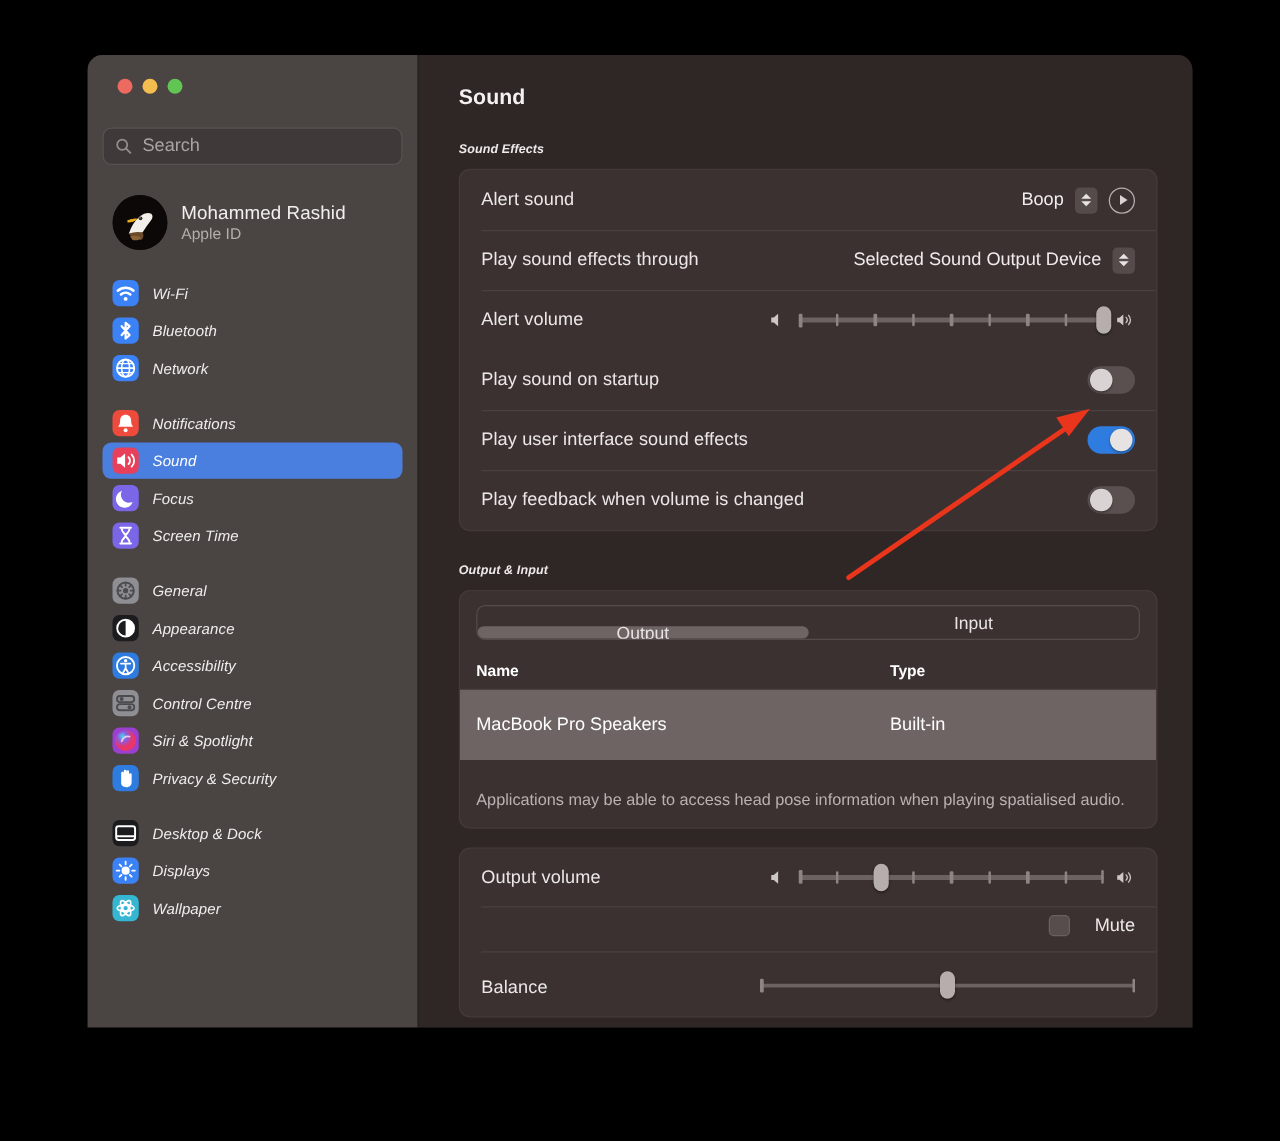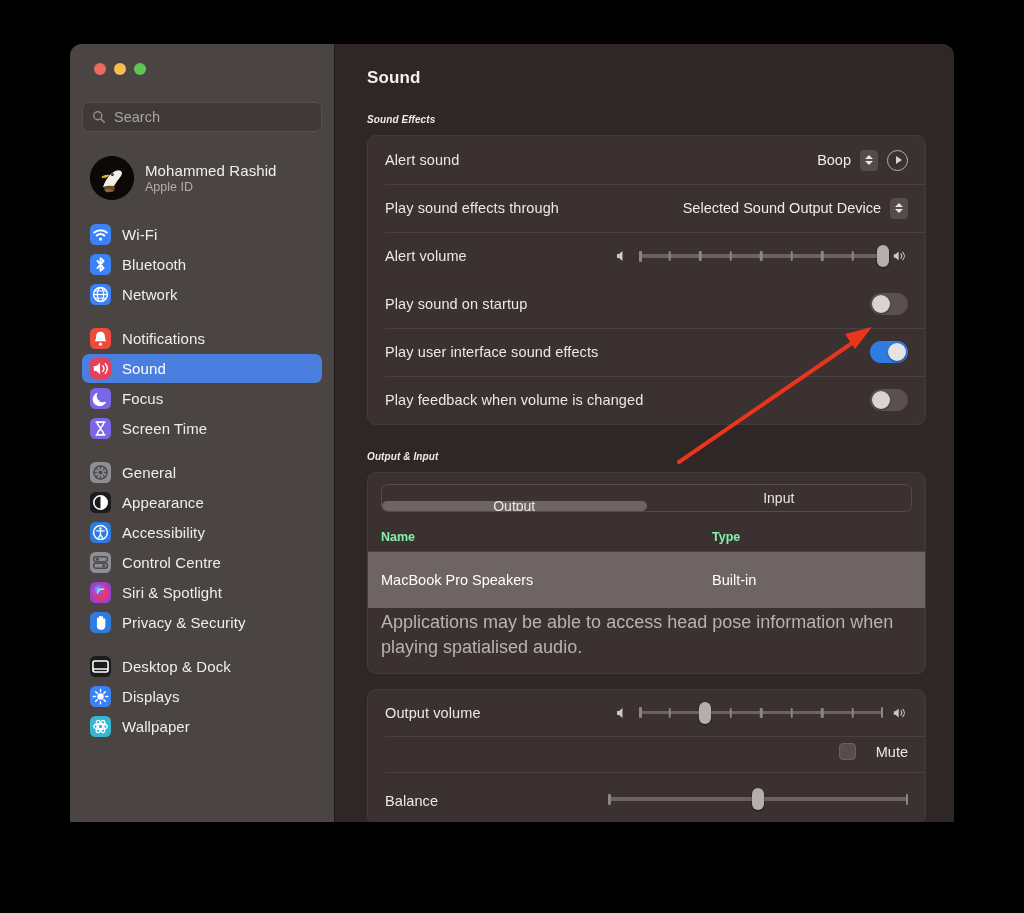--- a/index.html
+++ b/index.html
@@ -67,21 +67,21 @@
     display:flex; align-items:center; gap:11px;
     height:29px; padding:0 8px;
     border-radius:7px; margin-bottom:1px;
   }
   .navitem.selected { background:#4a7fe0; }
   .nav-ico {
     width:21px; height:21px; border-radius:5.5px;
     flex:none; display:flex; align-items:center;
     justify-content:center; color:#fff;
   }
-  .nav-label { font-size:15px; color:#f0eeed; letter-spacing:.1px; }
+  .nav-label { font-size:12px; color:#f0eeed; letter-spacing:.1px;font-style:italic; }
   .navitem.selected .nav-label { color:#fff; }
 
   
   .main {
     flex:1; height:100%;
     background:#2e2726;
     padding:24px 28px 0 32px;
     overflow:hidden;
     position:relative;
   }
@@ -174,33 +174,33 @@
   }
   .seg {
     flex:1; display:flex; align-items:center; justify-content:center;
     font-size:14px; color:#e8e4e3;
   }
   .seg.active { background:#6e6463; border-radius:6px;margin-top:16px; }
 
   
   .dev-head {
     display:flex; padding:9px 13px 7px 13px;
-    font-size:12.5px; font-weight:bold; color:#86efac;
+    font-size:12.5px; font-weight:bold; color:#ffffff;
     border-bottom:1px solid #4a403f; margin-top:9px;
   }
   .dev-row {
     display:flex; padding:20px 13px;
     font-size:14.5px; color:#ffffff;
     background:#6e6463;
   }
   .col-name { flex:1; }
   .col-type { width:200px; }
   .dev-note {
-    font-size:18px; color:#b8b2b1; line-height:1.38;
-    padding:2px 15px 13px 13px;
+    font-size:13px; color:#b8b2b1; line-height:1.38;
+    padding:23px 15px 13px 13px;
   }
 
   .mute-row { display:flex; align-items:center; gap:20px; margin-left:auto; }
   .checkbox {
     width:17px;height:17px;border-radius:4px;
     background:#574d4c; border:1px solid #6a605f;
   }
   .mute-label { font-size:14.5px; color:#ece8e7; }
 
   .bal-ends {

